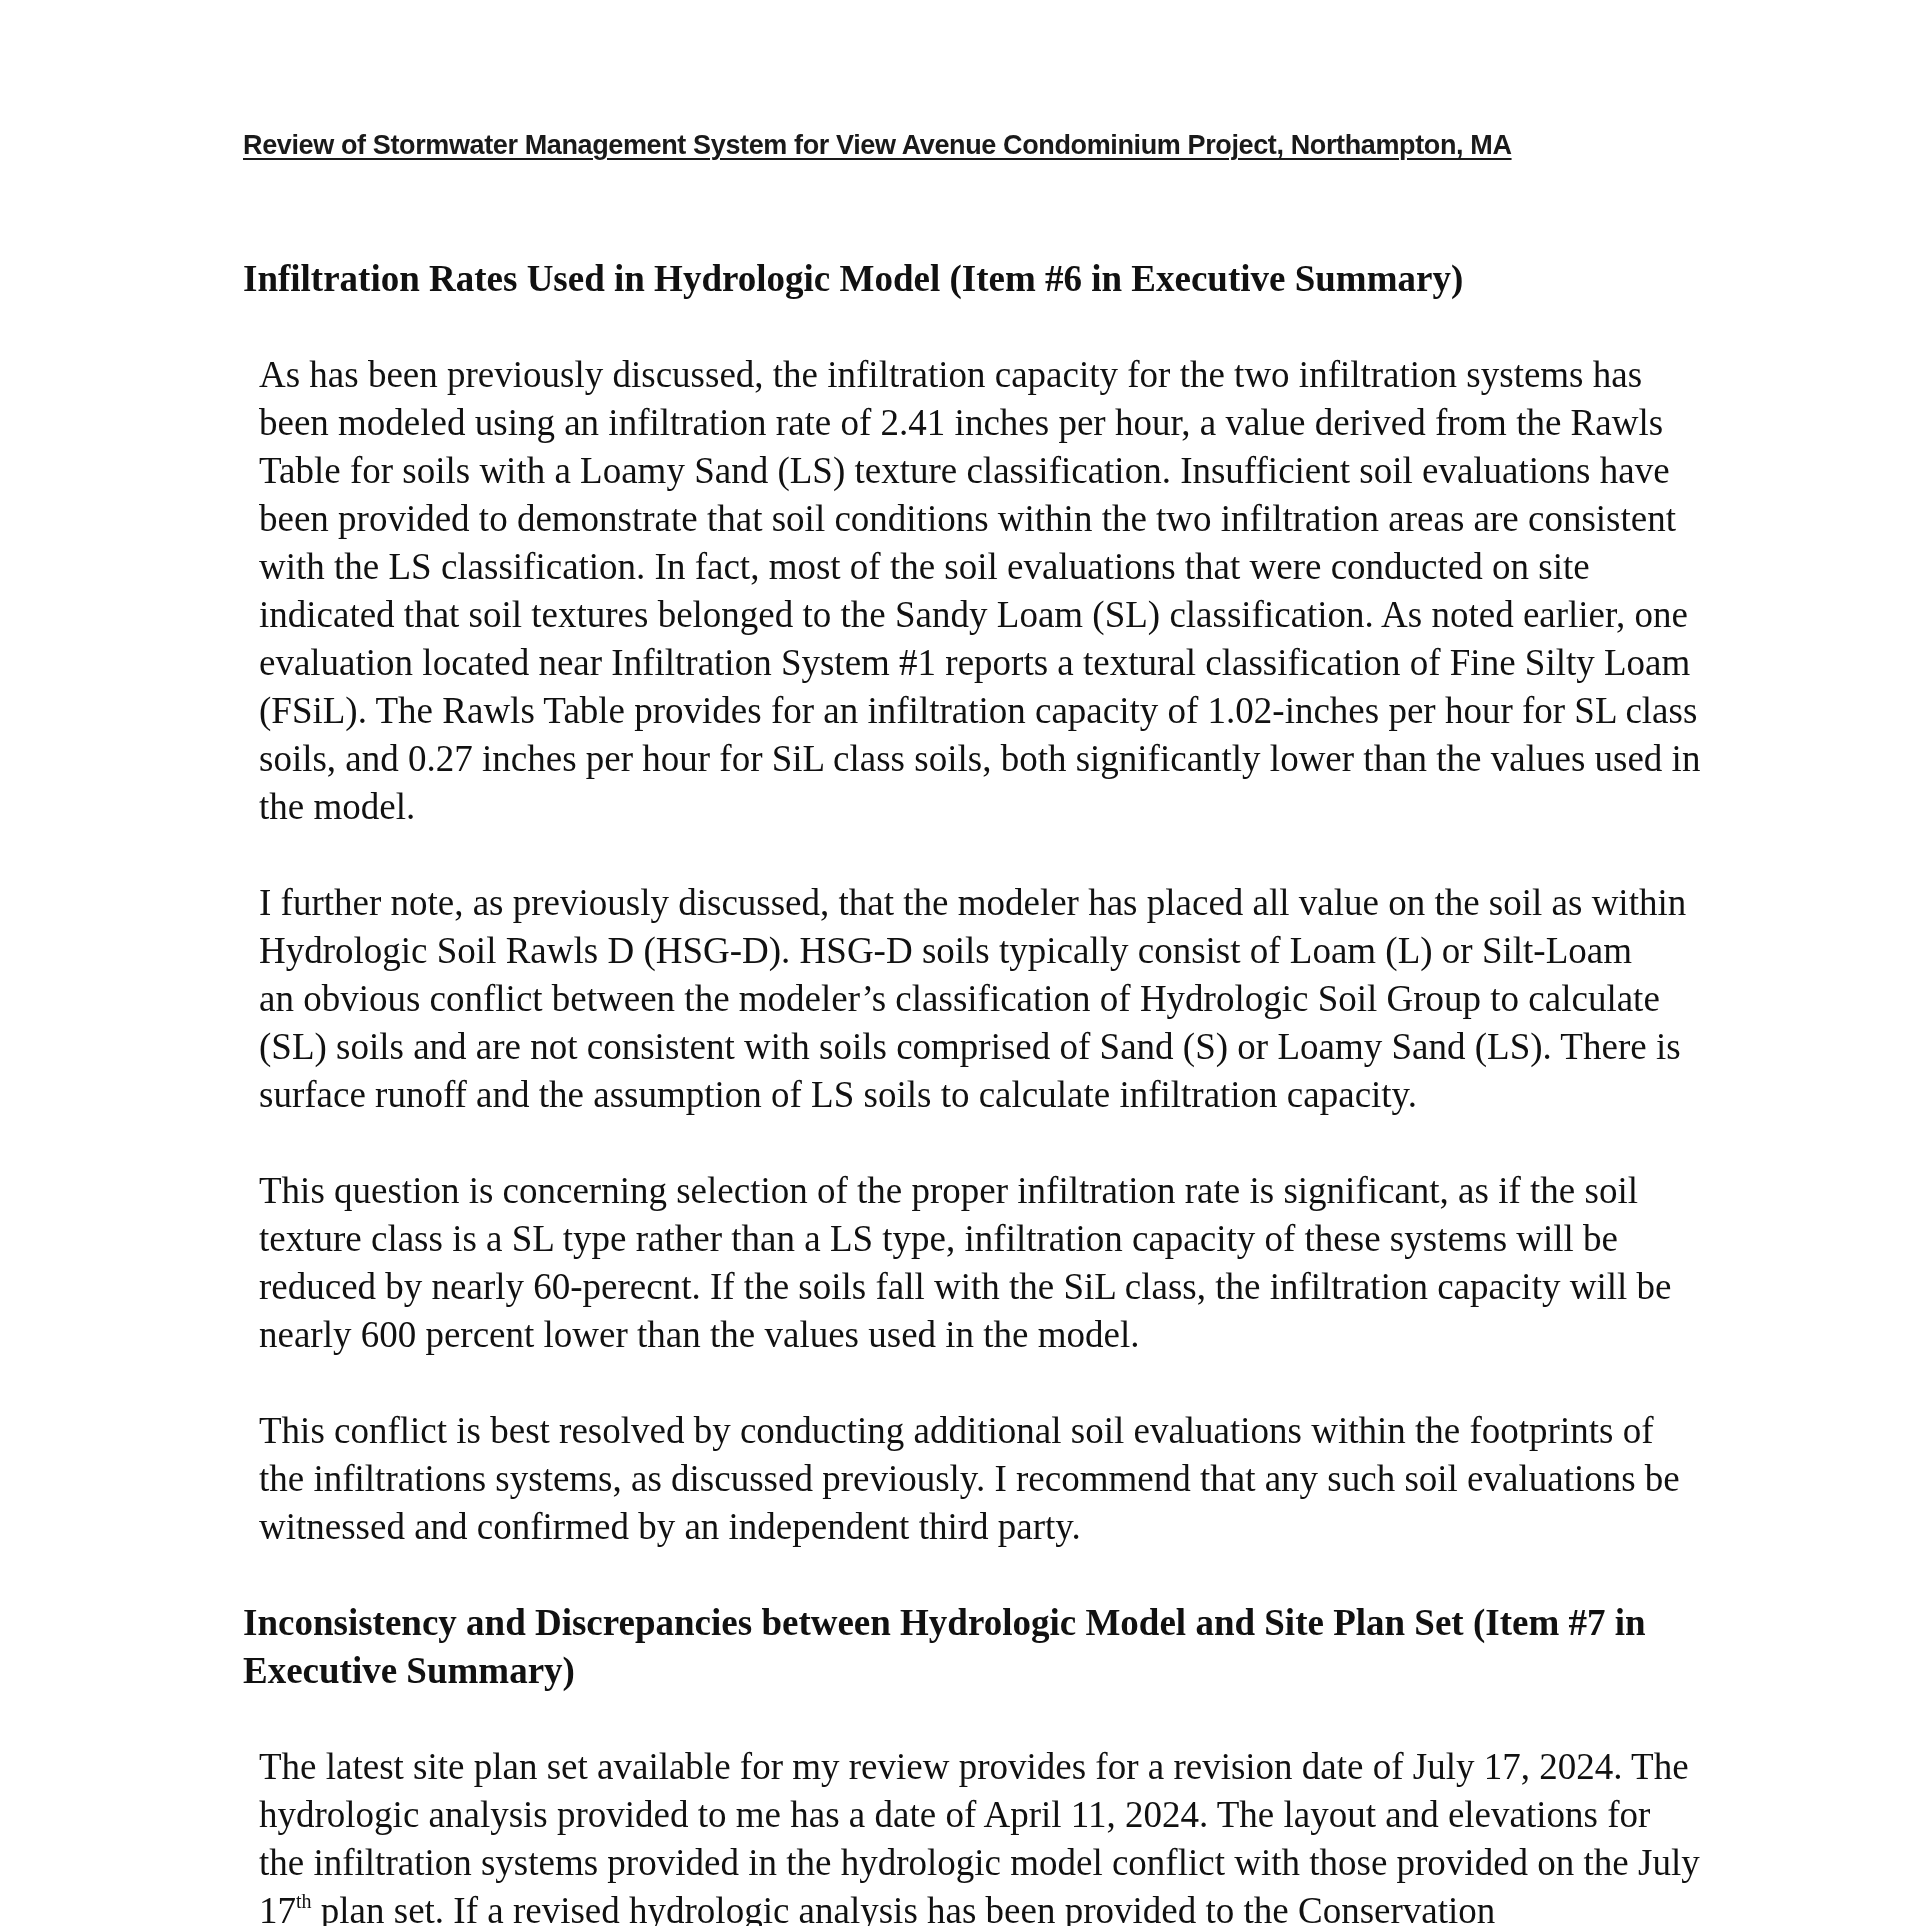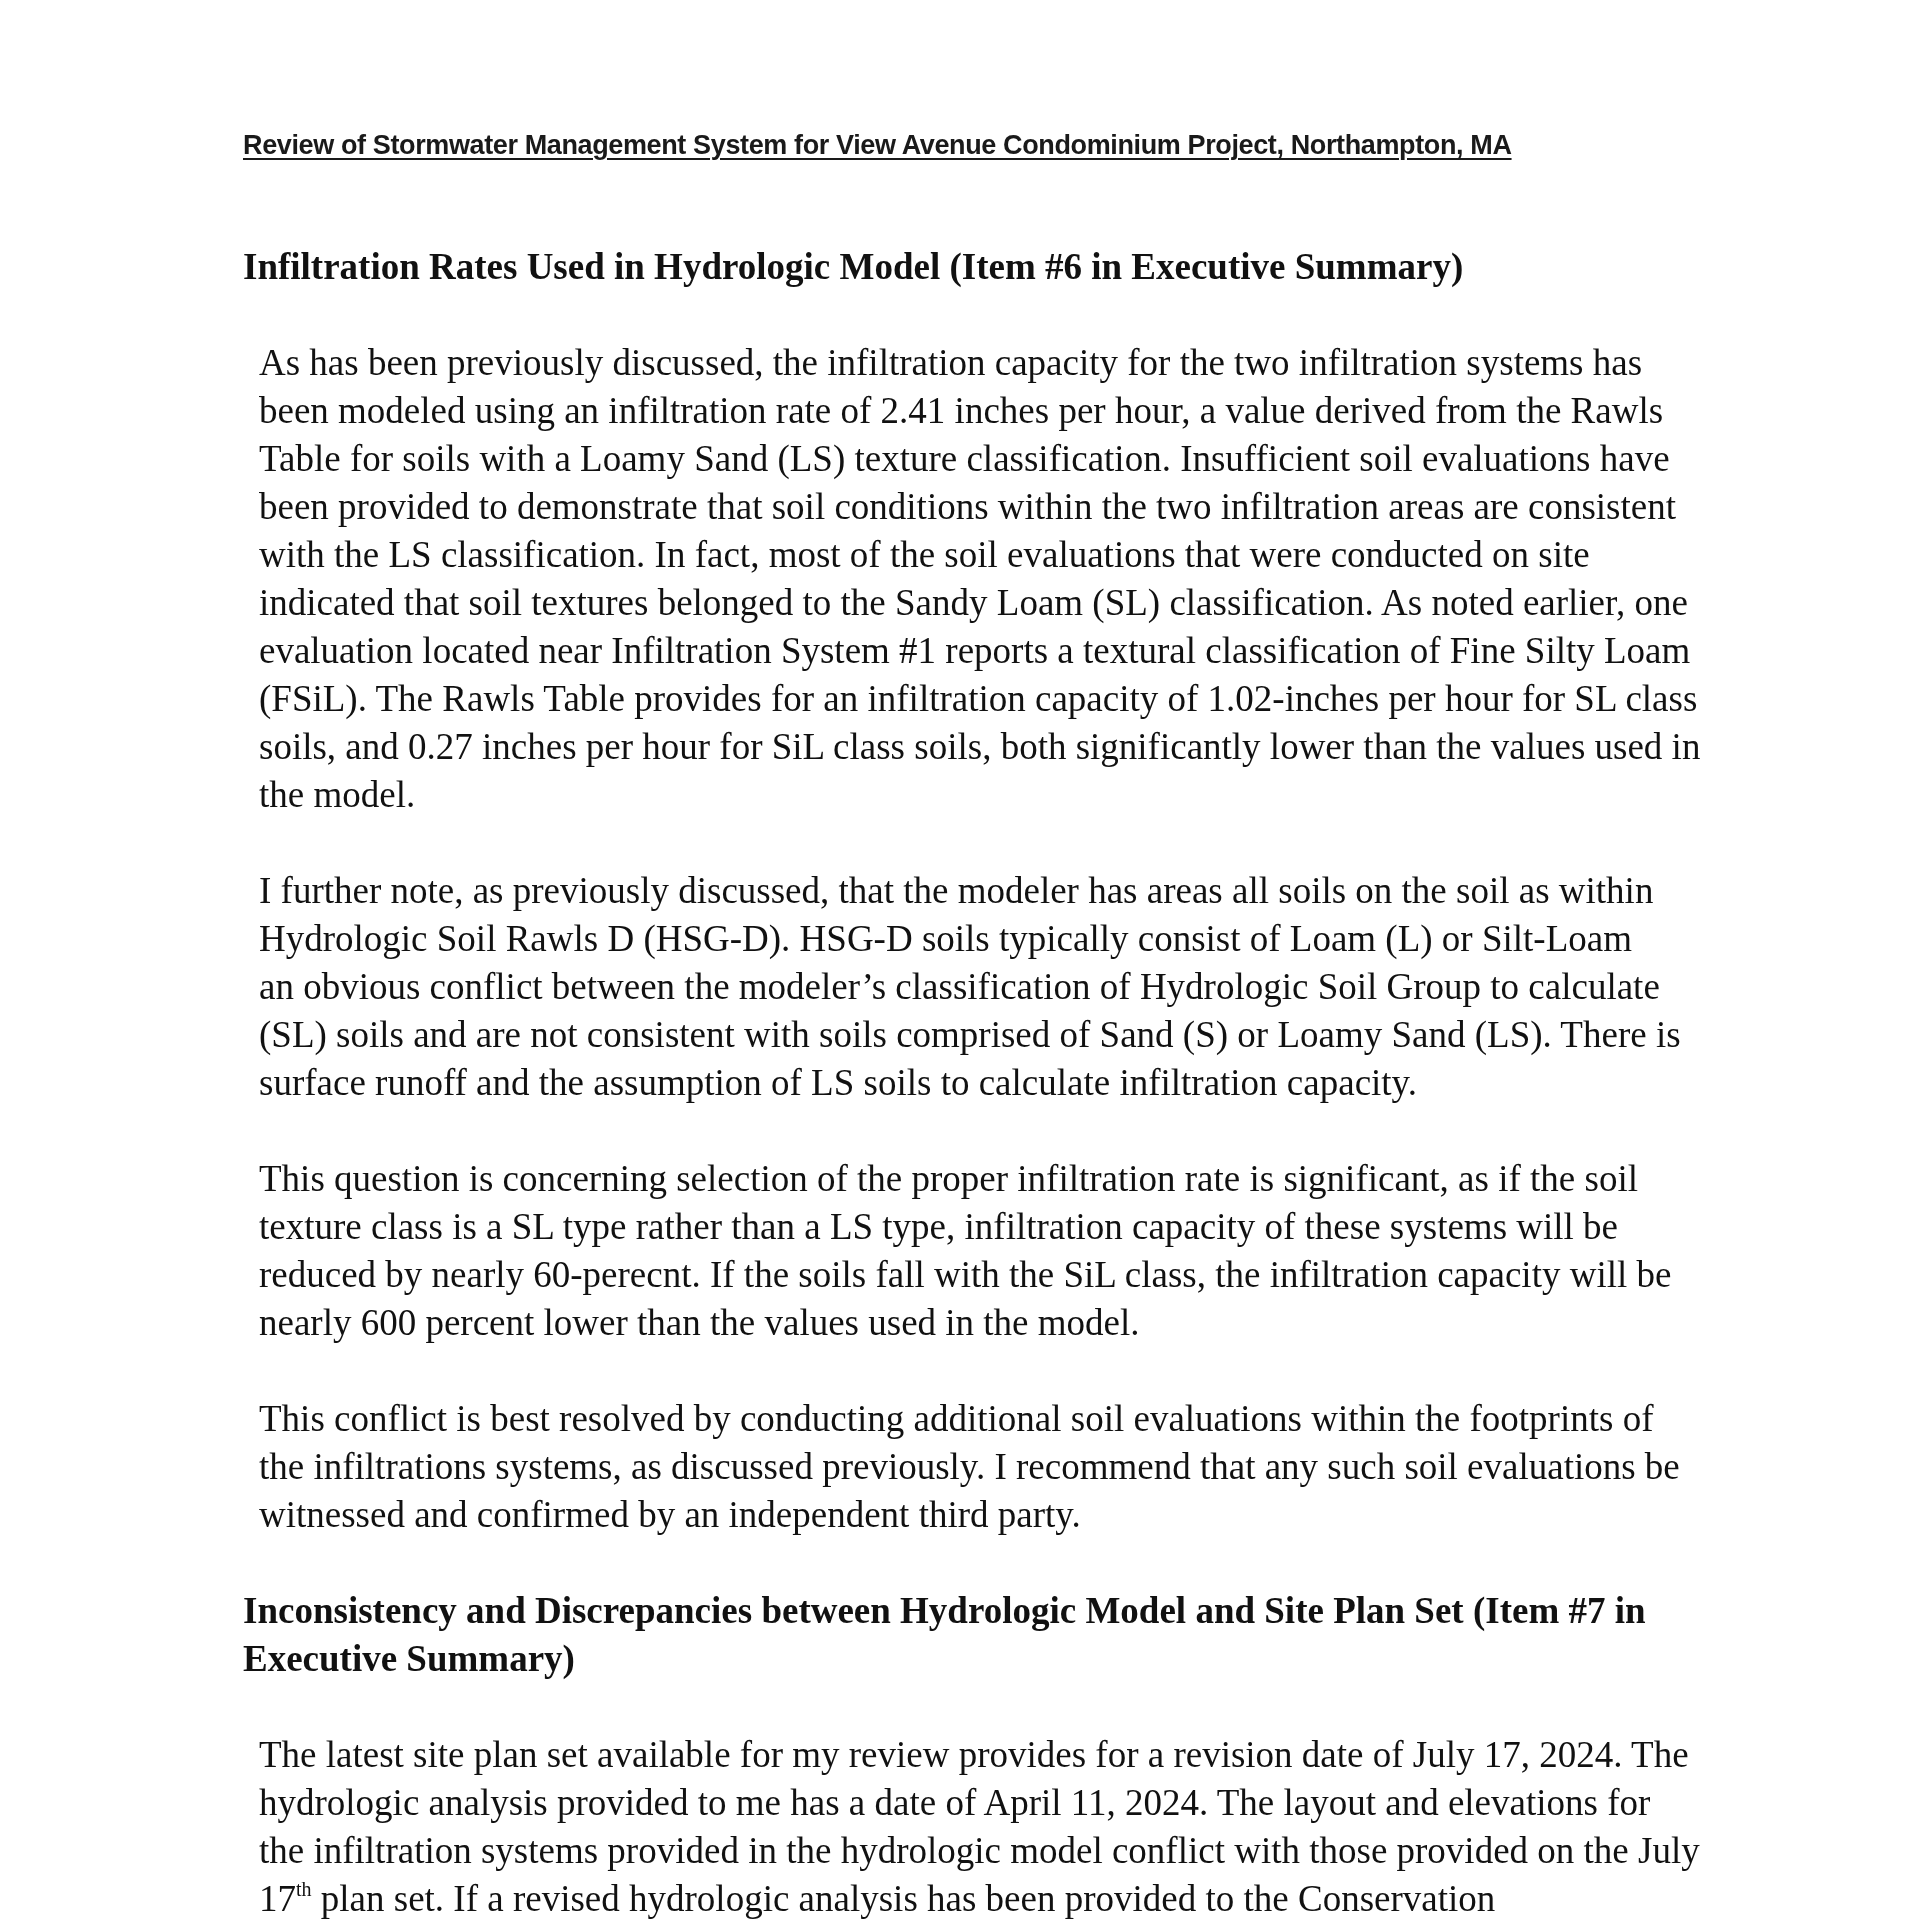--- a/index.html
+++ b/index.html
@@ -46,21 +46,21 @@
       font-family: "Liberation Serif", serif;
       font-size: 37px;
       line-height: 48px;
       color: #111111;
     }
     .section-heading {
       font-family: "Liberation Serif", serif;
       font-weight: bold;
       font-size: 37px;
       line-height: 48px;
-      margin: 4px 0 48px 0;
+      margin: 16px 0 48px 0;
     }
     .para {
       margin: 0 0 48px 16px;
     }
     .para .line {
       display: block;
       white-space: nowrap;
     }
     .section-heading .line {
       display: block;
@@ -92,21 +92,21 @@
       <span class="line">been provided to demonstrate that soil conditions within the two infiltration areas are consistent</span>
       <span class="line">with the LS classification. In fact, most of the soil evaluations that were conducted on site</span>
       <span class="line">indicated that soil textures belonged to the Sandy Loam (SL) classification. As noted earlier, one</span>
       <span class="line">evaluation located near Infiltration System #1 reports a textural classification of Fine Silty Loam</span>
       <span class="line">(FSiL). The Rawls Table provides for an infiltration capacity of 1.02-inches per hour for SL class</span>
       <span class="line">soils, and 0.27 inches per hour for SiL class soils, both significantly lower than the values used in</span>
       <span class="line">the model.</span>
     </div>
 
     <div class="para">
-      <span class="line">I further note, as previously discussed, that the modeler has areas all soils on the soil as within</span>
+      <span class="line">I further note, as previously discussed, that the modeler has placed all value on the soil as within</span>
       <span class="line">Hydrologic Soil Rawls D (HSG-D). HSG-D soils typically consist of Loam (L) or Silt-Loam</span>
       <span class="line">an obvious conflict between the modeler’s classification of Hydrologic Soil Group to calculate</span>
       <span class="line">(SL) soils and are not consistent with soils comprised of Sand (S) or Loamy Sand (LS). There is</span>
       <span class="line">surface runoff and the assumption of LS soils to calculate infiltration capacity.</span>
     </div>
 
     <div class="para">
       <span class="line">This question is concerning selection of the proper infiltration rate is significant, as if the soil</span>
       <span class="line">texture class is a SL type rather than a LS type, infiltration capacity of these systems will be</span>
       <span class="line">reduced by nearly 60-perecnt. If the soils fall with the SiL class, the infiltration capacity will be</span>

